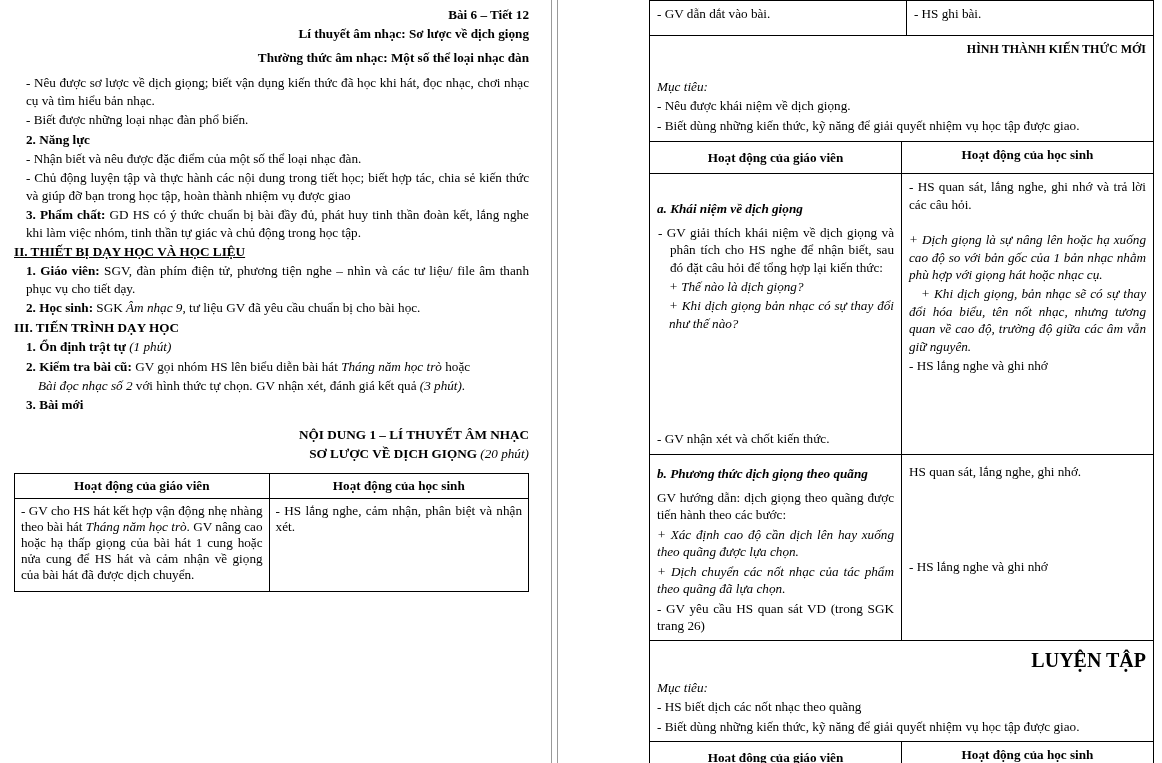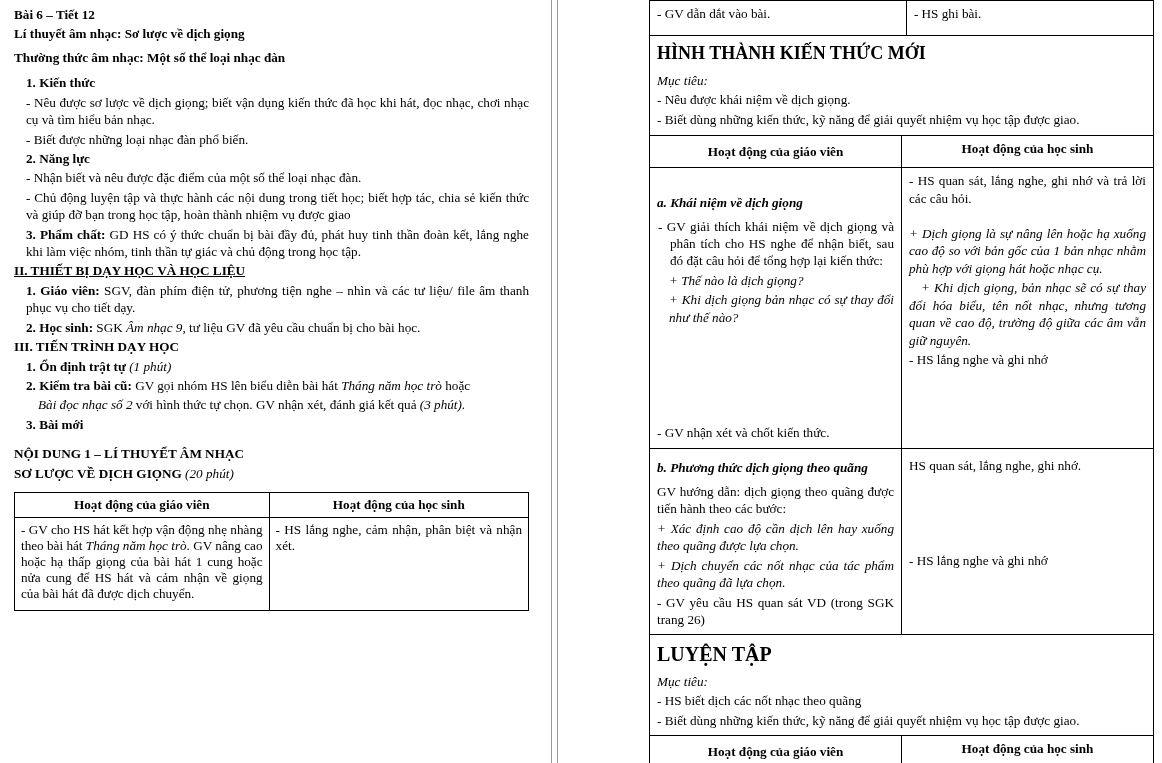--- a/index.html
+++ b/index.html
@@ -12,21 +12,21 @@
   .page{position:relative;width:1162px;height:763px;}
   .col{position:absolute;top:0;}
   .left{left:0;width:545px;height:763px;background:#fff;padding:0;}
   .gutter{position:absolute;left:545px;top:0;width:96px;height:763px;background:#ffffff;}
   .gutter .divline{position:absolute;top:0;bottom:0;width:1px;background:#9a9a9a;}
   .gutter .d1{left:6px;}
   .gutter .d2{left:12px;}
   .right{left:641px;width:521px;height:763px;background:#fff;}
 
   .inner-left{padding:6px 16px 0 14px;}
-  .center{text-align:left;}
+  .center{text-align:right;}
   .b{font-weight:bold;}
   .i{font-style:italic;}
   .u{text-decoration:underline;}
   p{margin:0 0 2px 0;line-height:1.32;}
   .hang{padding-left:12px;text-indent:-12px;}
   .ind{padding-left:12px;}
   .ind2{padding-left:24px;}
   .sp6{height:6px;}
   .sp10{height:10px;}
 
@@ -47,21 +47,20 @@
 <div class="page">
 
   <div class="col left">
     <div class="inner-left">
       <p class="center b">Bài 6 – Tiết 12</p>
       <p class="center b">Lí thuyết âm nhạc: Sơ lược về dịch giọng</p>
       <div style="height:4px"></div>
       <p class="center b">Thường thức âm nhạc: Một số thể loại nhạc đàn</p>
       <div class="sp6"></div>
 
-      <p class="b ind">1.  Kiến thức</p>
       <p class="justify ind">- Nêu được sơ lược về dịch giọng; biết vận dụng kiến thức đã học khi hát, đọc nhạc, chơi nhạc cụ và tìm hiểu bản nhạc.</p>
       <p class="ind">- Biết được những loại nhạc đàn phổ biến.</p>
       <p class="b ind">2. Năng lực</p>
       <p class="ind">- Nhận biết và nêu được đặc điểm của một số thể loại nhạc đàn.</p>
       <p class="justify ind">- Chủ động luyện tập và thực hành các nội dung trong tiết học; biết hợp tác, chia sẻ kiến thức và giúp đỡ bạn trong học tập, hoàn thành nhiệm vụ được giao</p>
       <p class="justify ind"><span class="b">3. Phẩm chất:</span><span> GD HS có ý thức chuẩn bị bài đầy đủ, phát huy tinh thần đoàn kết, lắng nghe khi làm việc nhóm, tinh thần tự giác và chủ động trong học tập.</span></p>
 
       <p class="b u" style="margin-top:2px">II.   THIẾT BỊ DẠY HỌC VÀ HỌC LIỆU</p>
       <p class="justify ind"><span class="b">1. Giáo viên:</span><span> SGV, đàn phím điện tử, phương tiện nghe – nhìn và các tư liệu/ file âm thanh phục vụ cho tiết dạy.</span></p>
       <p class="justify ind"><span class="b">2. Học sinh:</span><span> SGK </span><span class="i">Âm nhạc 9</span><span>, tư liệu GV đã yêu cầu chuẩn bị cho bài học.</span></p>
@@ -108,21 +107,21 @@
           <td style="width:48%;height:26px">- GV dẫn dắt vào bài.</td>
           <td>- HS ghi bài.</td>
         </tr>
       </tbody>
         </table>
 
       <table class="rtable" style="margin-top:-1px">
         <tbody>
             <tr>
           <td colspan="2" style="padding-top:6px;padding-bottom:5px">
-            <p class="center b" style="font-size:18px;margin-bottom:6px">HÌNH THÀNH KIẾN THỨC MỚI</p>
+            <p class="center b" style="font-size:12px;margin-bottom:20px">HÌNH THÀNH KIẾN THỨC MỚI</p>
             <p class="i">Mục tiêu:</p>
             <p>- Nêu được khái niệm về dịch giọng.</p>
             <p>- Biết dùng những kiến thức, kỹ năng để giải quyết nhiệm vụ học tập được giao.</p>
           </td>
         </tr>
         <tr>
           <td style="width:48%;padding-top:7px;padding-bottom:7px" class="hdr">Hoạt động của giáo viên</td>
           <td class="hdr">Hoạt động của học sinh</td>
         </tr>
         <tr>

